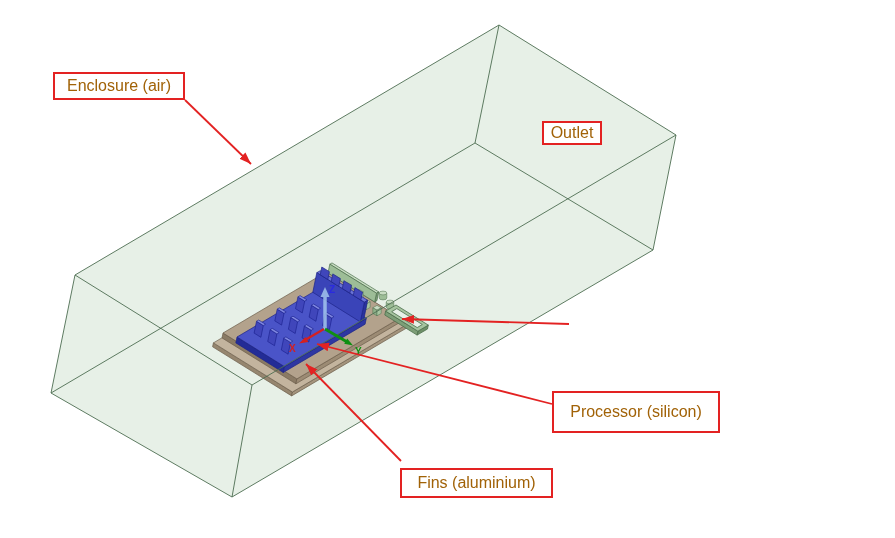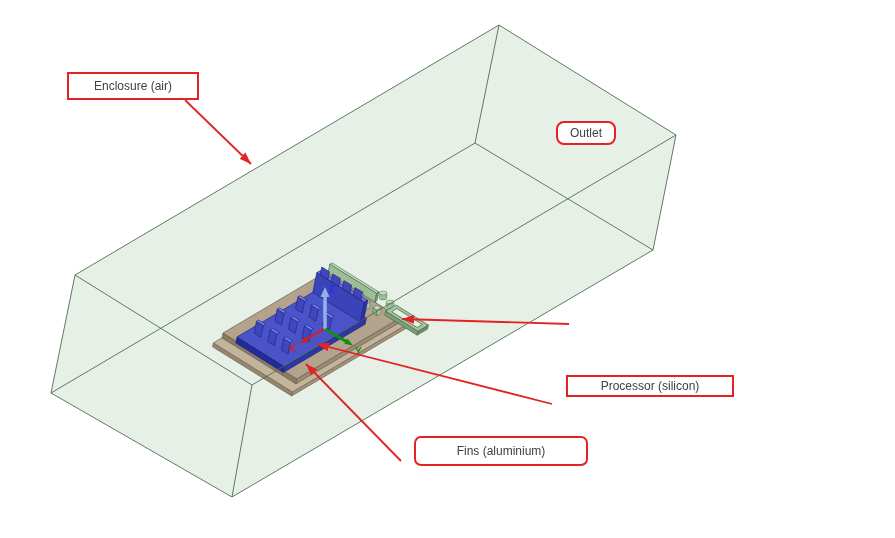--- a/index.html
+++ b/index.html
@@ -3,23 +3,22 @@
 <meta charset="utf-8">
 <style>
   html,body{margin:0;padding:0;background:#ffffff;}
   .viewport{
     position:relative;width:895px;height:538px;background:#ffffff;overflow:hidden;
     font-family:"Liberation Sans", sans-serif;
   }
   .scene{position:absolute;left:0;top:0;}
   .callout{
     position:absolute;box-sizing:border-box;border:2px solid #e32222;background:#ffffff;
-    color:#404040;font-size:12px;line-height:1;display:flex;align-items:center;justify-content:center;
+    color:#a16207;font-size:16px;line-height:1;display:flex;align-items:center;justify-content:center;
     white-space:nowrap;
-    margin-left:14px;
   }
   .ax-label{font-weight:bold;font-size:10px;}
 </style>
 </head>
 <body>
 
 <div class="viewport">
 
   <svg class="scene" width="895" height="538" viewBox="0 0 895 538">
     <defs>
@@ -193,20 +192,20 @@
     <g stroke-width="1.8" fill="none" stroke="#e32222">
       <line x1="185" y1="100" x2="251" y2="164" marker-end="url(#redhead)"></line>
       <line x1="569" y1="324" x2="402" y2="319" marker-end="url(#redhead)"></line>
       <line x1="552" y1="404" x2="317" y2="344" marker-end="url(#redhead)"></line>
       <line x1="401" y1="461" x2="306" y2="364" marker-end="url(#redhead)"></line>
     </g>
   </svg>
 
   <div class="callout" style="left:53px;top:72px;width:132px;height:28px;">Enclosure (air)</div>
 
-  <div class="callout" style="left:542px;top:121px;width:60px;height:24px;border-radius:8px;">Outlet</div>
-
-
-
-  <div class="callout" style="left:552px;top:375px;width:168px;height:22px;">Processor (silicon)</div>
-
-  <div class="callout" style="left:400px;top:436px;width:174px;height:30px;border-radius:7px;">Fins (aluminium)</div>
+  <div class="callout" style="left:542px;top:121px;width:60px;height:24px;">Outlet</div>
+
+
+
+  <div class="callout" style="left:552px;top:391px;width:168px;height:42px;">Processor (silicon)</div>
+
+  <div class="callout" style="left:400px;top:468px;width:153px;height:30px;">Fins (aluminium)</div>
 </div>
 
 </body></html>

